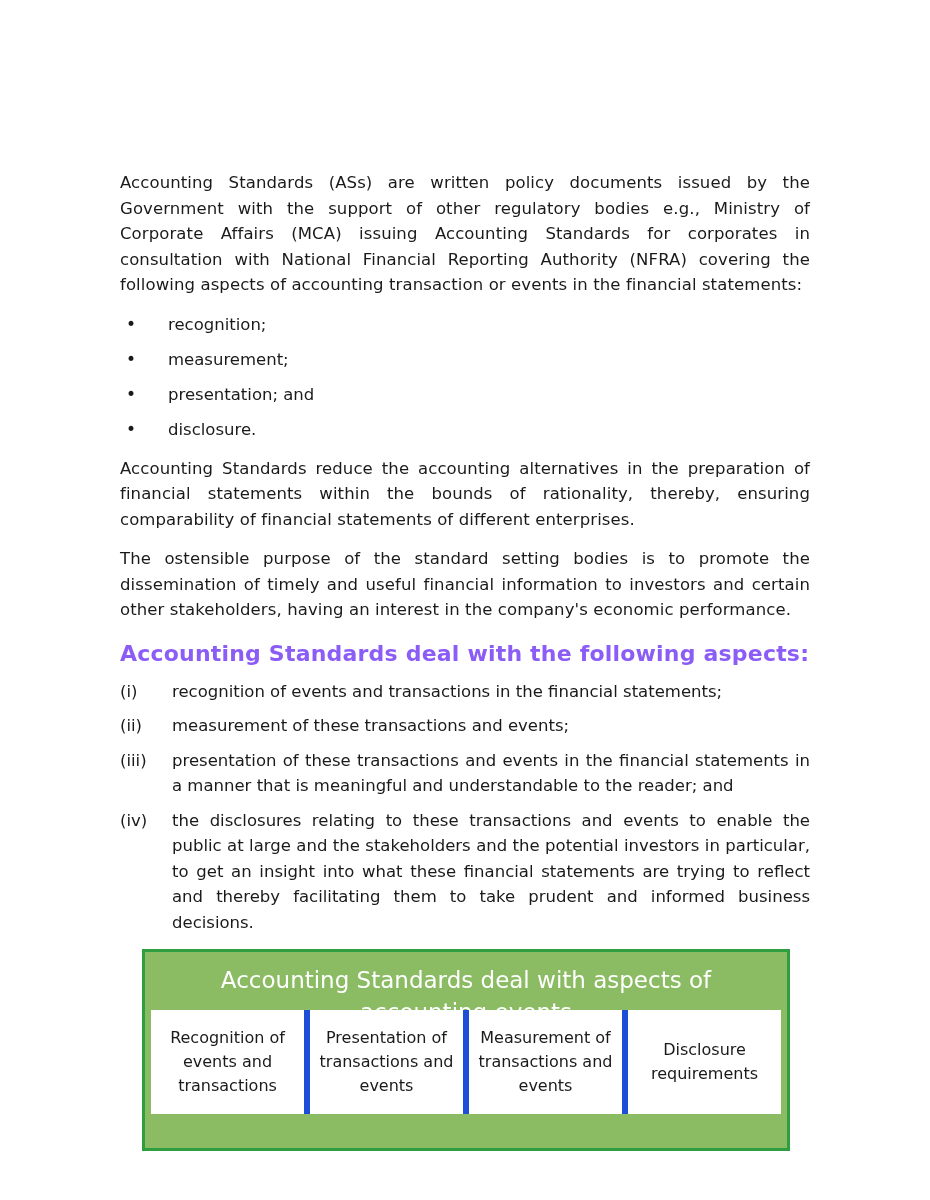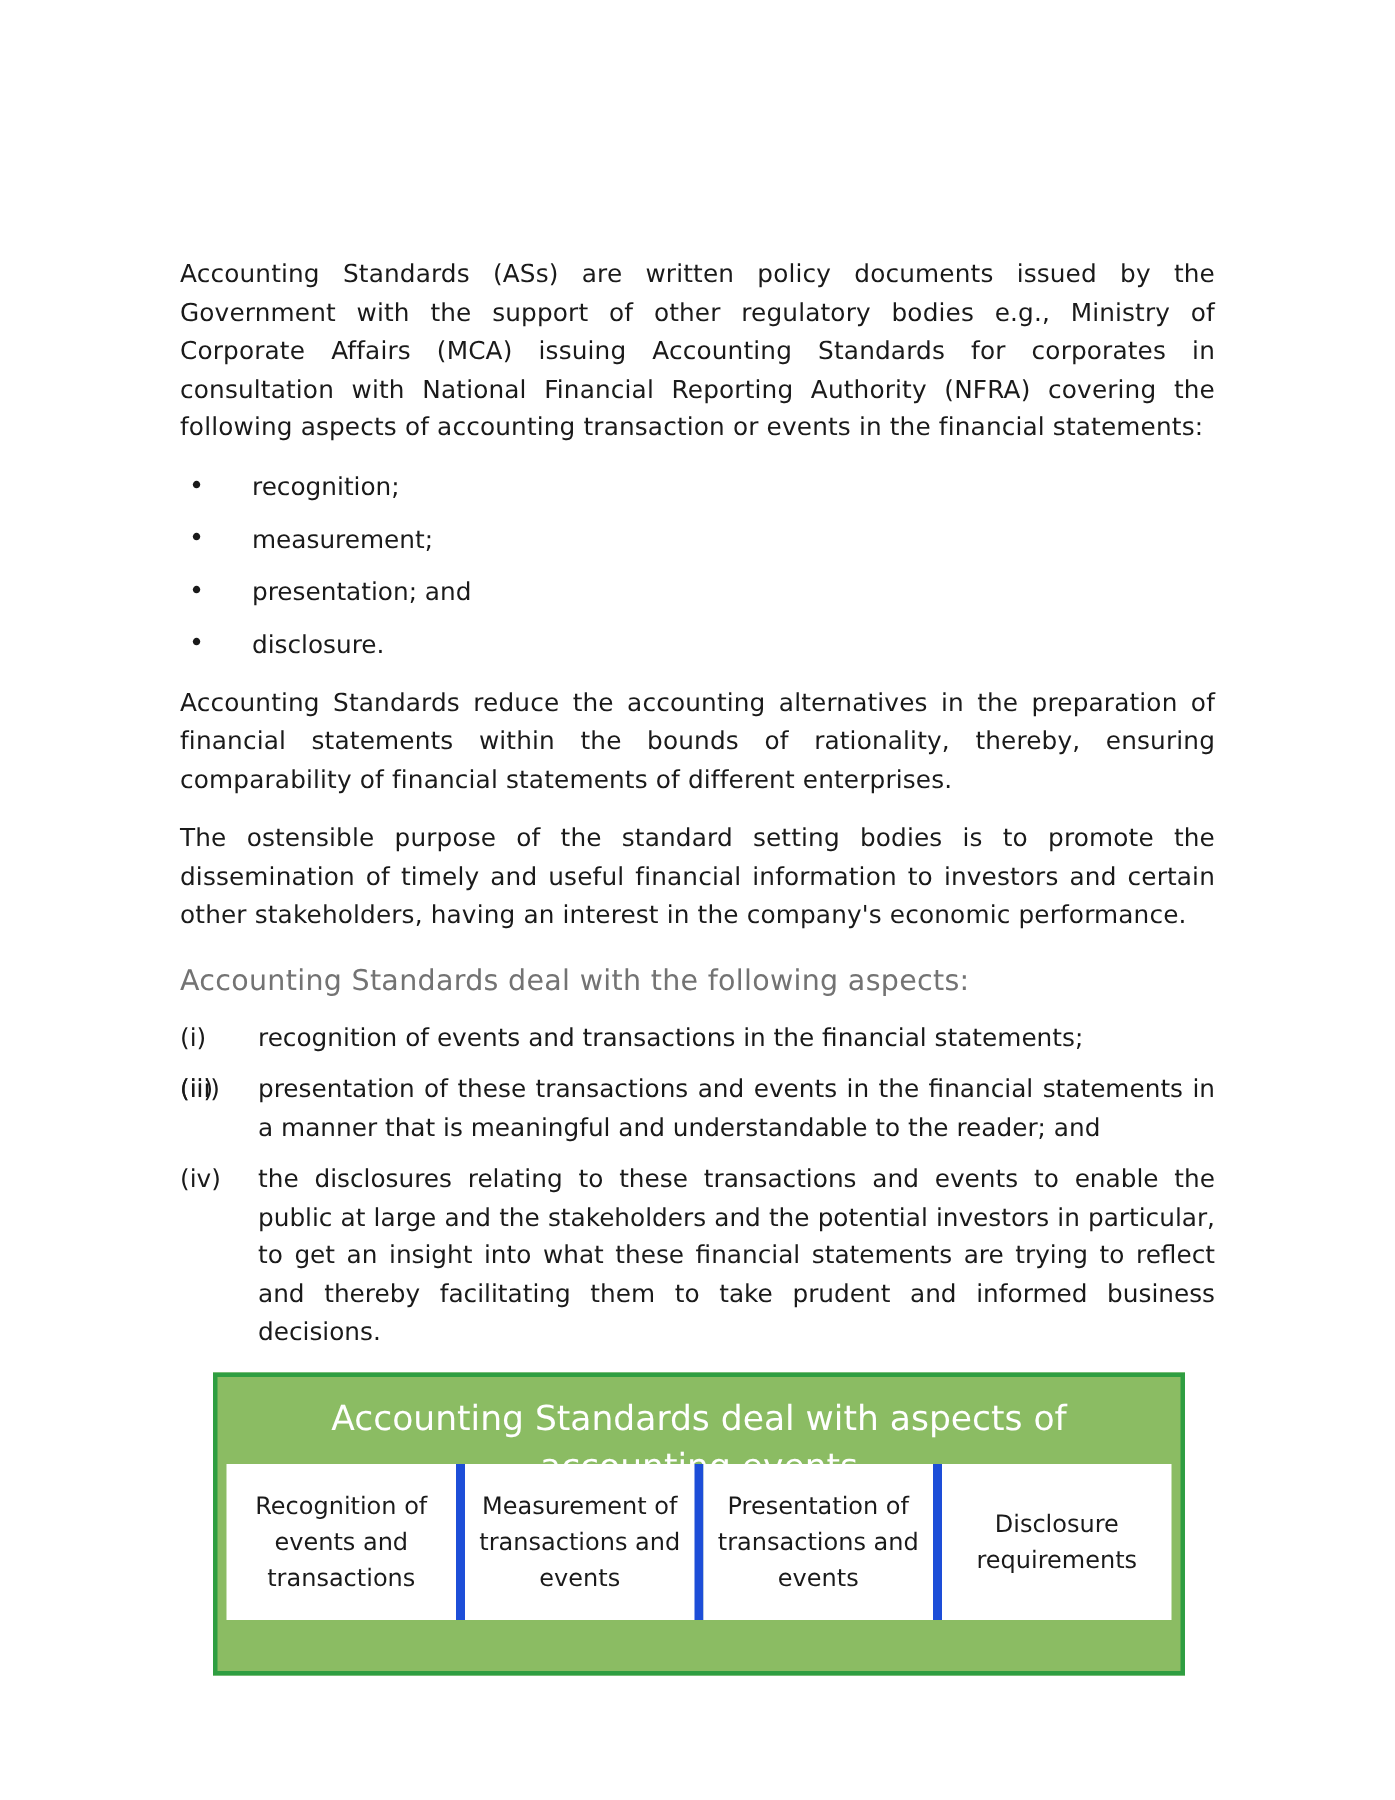--- a/index.html
+++ b/index.html
@@ -43,23 +43,23 @@
     margin-bottom: 10px;
   }
   .bullet-list li .dot {
     position: absolute;
     left: 6px;
     top: 0px;
     font-size: 17px;
     line-height: 25px;
   }
   .green-heading {
-    color: #737373;
-    font-weight: normal;
-    font-size: 19px;
+    color: #8b5cf6;
+    font-weight: bold;
+    font-size: 22px;
     line-height: 26px;
     margin: 18px 0 12px 0;
     letter-spacing: 0.2px;
   }
   .roman-list {
     margin: 0 0 10px 0;
     padding: 0;
     list-style: none;
   }
   .roman-list li {
@@ -154,35 +154,36 @@
 
   <h2 class="green-heading">Accounting Standards deal with the following aspects:</h2>
 
   <ul class="roman-list">
     <li>
       <span class="marker">(i)</span>
       <span>recognition of events and transactions in the financial statements;</span>
     </li>
     <li>
       <span class="marker">(ii)</span>
+      <span>measurement of these transactions and events;</span>
     </li>
     <li>
       <span class="marker">(iii)</span>
       <span>presentation of these transactions and events in the financial statements in a manner that is meaningful and understandable to the reader; and</span>
     </li>
     <li>
       <span class="marker">(iv)</span>
       <span>the disclosures relating to these transactions and events to enable the public at large and the stakeholders and the potential investors in particular, to get an insight into what these financial statements are trying to reflect and thereby facilitating them to take prudent and informed business decisions.</span>
     </li>
   </ul>
 
   <div class="diagram">
     <div class="diagram-title">Accounting Standards deal with aspects of accounting events</div>
     <div class="diagram-cells">
       <div class="cell">Recognition of events and transactions</div>
+      <div class="cell">Presentation of transactions and events</div>
       <div class="cell">Measurement of transactions and events</div>
-      <div class="cell">Presentation of transactions and events</div>
       <div class="cell">Disclosure requirements</div>
     </div>
     <div class="diagram-footer"></div>
   </div>
 
 </div>
 
 </body></html>

